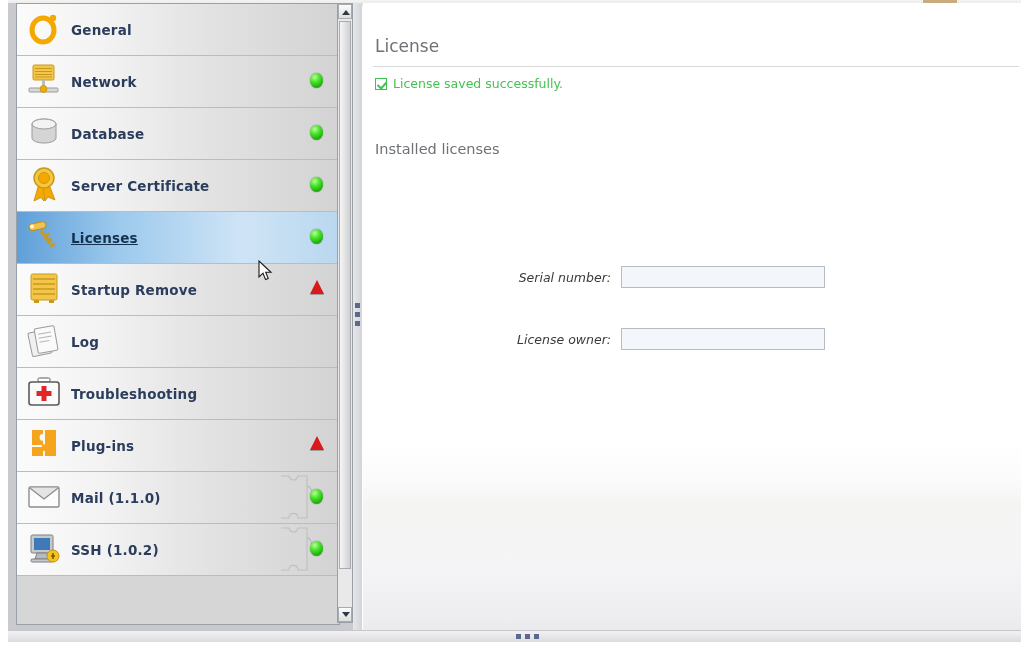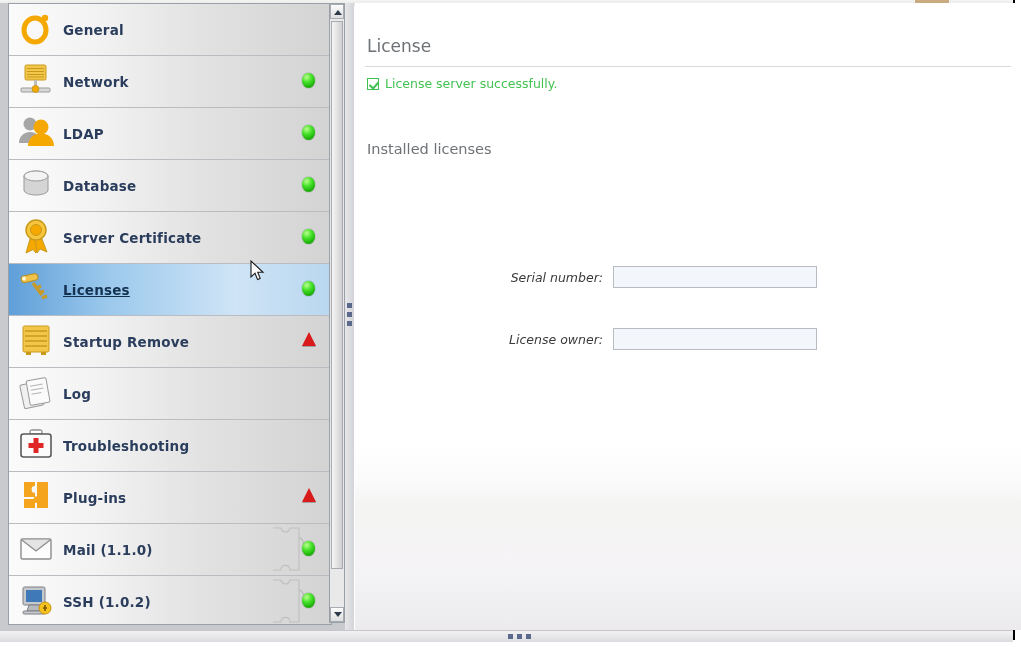--- a/index.html
+++ b/index.html
@@ -1,21 +1,21 @@
 <!DOCTYPE html>
 <html><head>
 <meta charset="utf-8">
 <style>
   html,body{margin:0;padding:0;}
   body{
     width:1021px;height:667px;overflow:hidden;
     font-family:"DejaVu Sans","Liberation Sans",sans-serif;
     background:#ffffff;position:relative;
   }
-  #root{position:absolute;inset:0;background:#ffffff;}
+  #root{position:absolute;inset:0;background:#ffffff;margin-left:8px;}
 
   
   .top-strip{position:absolute;left:0;top:0;width:1013px;height:6px;
     background:linear-gradient(#f4f4f2,#e4e4e2);}
   .top-tan{position:absolute;left:915px;top:0;width:34px;height:4px;background:#c8ac80;}
   .right-edge{position:absolute;left:1013px;top:0;width:2px;height:640px;background:#000;}
   .bottom-black{position:absolute;left:0;top:645px;width:1021px;height:22px;background:#ffffff;}
 
   
   .sidebar-wrap{position:absolute;left:0;top:3px;width:345px;height:627px;
@@ -146,30 +146,20 @@
                 </g>
        <rect x="19" y="21" width="3" height="8" fill="#bdbdbd"></rect>
        <rect x="6" y="29" width="29" height="4" rx="1" fill="#d8d8d8" stroke="#9b9b9b"></rect>
        <circle cx="20.5" cy="30" r="3.4" fill="#f5a800" stroke="#c79a1e"></circle>
               </svg></span>
             <span class="nav-label">Network</span>
             <span class="led"></span>
           </div>
           <div class="nav-item">
             <span class="nav-icon"><svg width="44" height="42" viewBox="0 0 44 42">
-                <circle cx="15" cy="13" r="6.5" fill="#a6a6a6"></circle>
-       <path d="M4 32c0-7 5.2-11 11-11s11 4 11 11z" fill="#a6a6a6"></path>
-       <circle cx="26" cy="16" r="7.5" fill="#f5a800"></circle>
-       <path d="M13 35c0-8 6-12.5 13-12.5S39 27 39 35z" fill="#f5a800"></path>
-              </svg></span>
-            <span class="nav-label">LDAP</span>
-            <span class="led"></span>
-          </div>
-          <div class="nav-item">
-            <span class="nav-icon"><svg width="44" height="42" viewBox="0 0 44 42">
                 <ellipse cx="21" cy="13" rx="12" ry="5" fill="#e9e9e9" stroke="#9a9a9a"></ellipse>
        <path d="M9 13v14c0 2.8 5.4 5 12 5s12-2.2 12-5V13" fill="#d5d5d5" stroke="#9a9a9a"></path>
        <ellipse cx="21" cy="13" rx="12" ry="5" fill="#f3f3f3" stroke="#9a9a9a"></ellipse>
               </svg></span>
             <span class="nav-label">Database</span>
             <span class="led"></span>
           </div>
           <div class="nav-item">
             <span class="nav-icon"><svg width="44" height="42" viewBox="0 0 44 42">
                 <path d="M15 24l-4 14 7-3.5 3 3.5 2-14z" fill="#f5a800" stroke="#c79a1e"></path>
@@ -278,21 +268,21 @@
     <span class="dot d3"></span>
   </div>
 
   <div class="content">
 
     <div class="page-title">License</div>
     <div class="title-rule"></div>
 
     <div class="msg">
       <span class="msg-box"></span>
-      <span class="msg-text">License server successfully.</span>
+      <span class="msg-text">License saved successfully.</span>
     </div>
 
     <div class="section-title">Installed licenses</div>
 
 
     <div class="frow r1">
       <span class="lbl">Serial number:</span>
       <input class="finput" type="text" value="" style="">
     </div>
 

